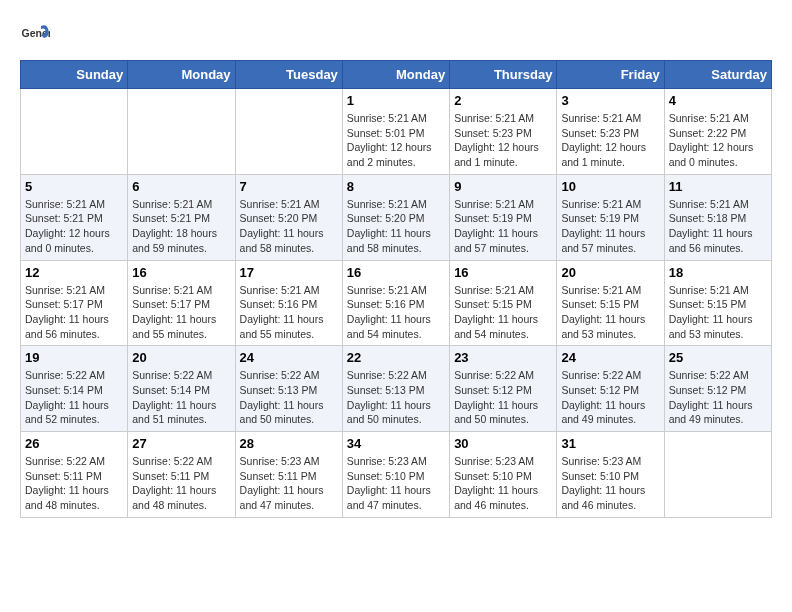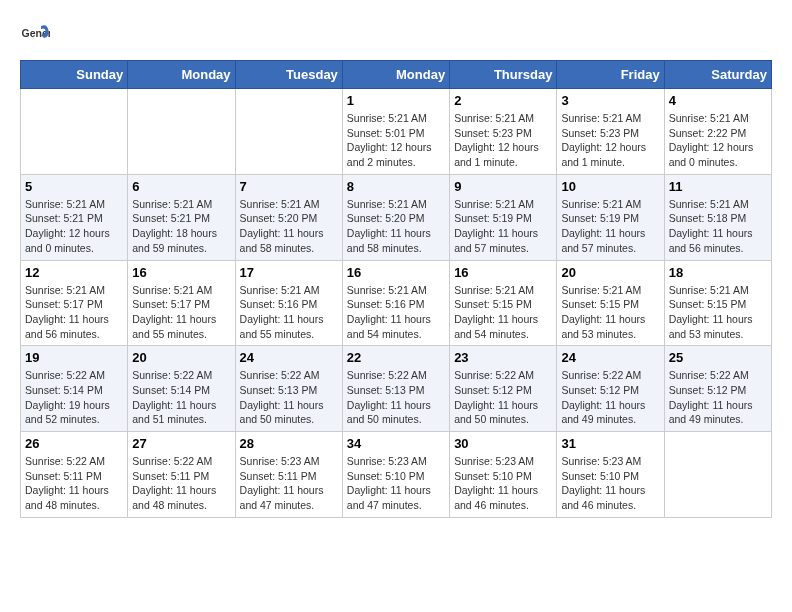--- a/index.html
+++ b/index.html
@@ -229,21 +229,21 @@
           <div class="day-info">Sunrise: 5:21 AM</div>
           <div class="day-info">Sunset: 5:15 PM</div>
           <div class="day-info">Daylight: 11 hours and 53 minutes.</div>
         </td>
       </tr>
       <tr>
         <td>
           <span class="day-num">19</span>
           <div class="day-info">Sunrise: 5:22 AM</div>
           <div class="day-info">Sunset: 5:14 PM</div>
-          <div class="day-info">Daylight: 19 hours and 52 minutes.</div>
+          <div class="day-info">Daylight: 11 hours and 52 minutes.</div>
         </td>
         <td>
           <span class="day-num">20</span>
           <div class="day-info">Sunrise: 5:22 AM</div>
           <div class="day-info">Sunset: 5:14 PM</div>
           <div class="day-info">Daylight: 11 hours and 51 minutes.</div>
         </td>
         <td>
           <span class="day-num">24</span>
           <div class="day-info">Sunrise: 5:22 AM</div>

